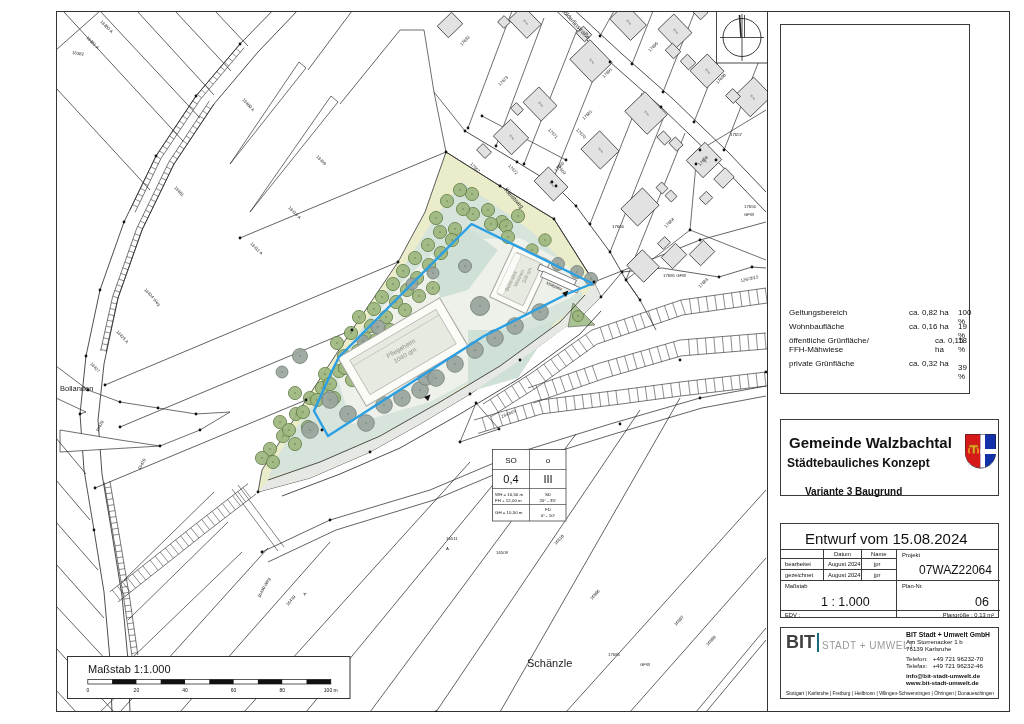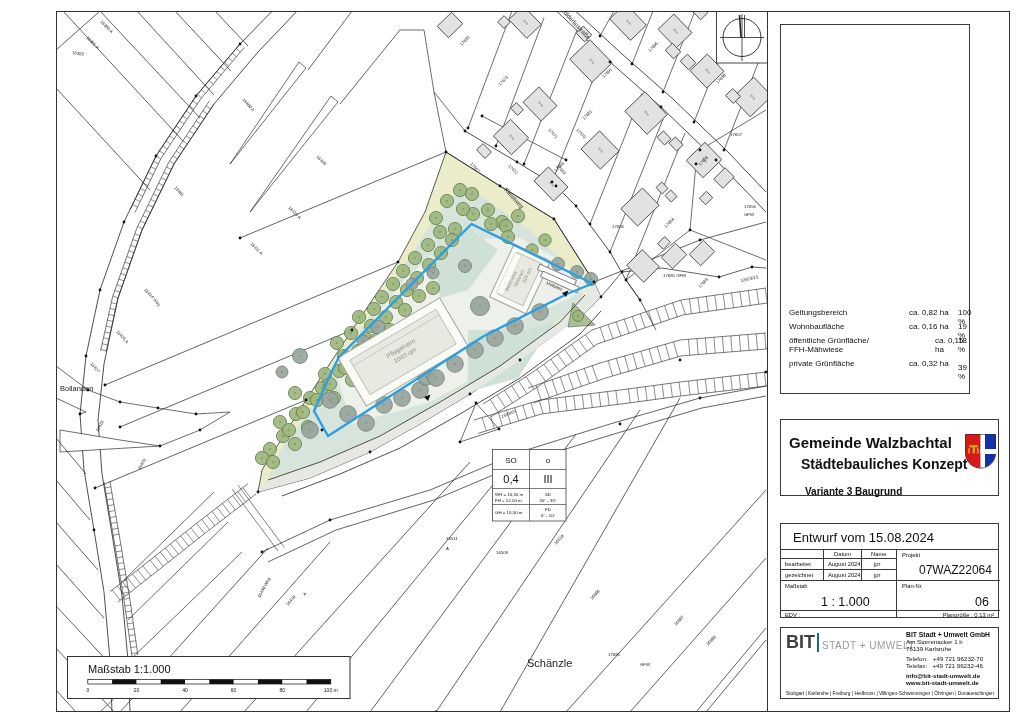--- a/index.html
+++ b/index.html
@@ -824,38 +824,38 @@
     <span class="abs" style="left:8px;top:334px;">private Grünfläche</span>
       <span class="abs" style="left:128px;top:334px;">ca. 0,32 ha</span>
       <span class="abs" style="left:177px;top:338px;">39 %</span>
   </div>
 </div>
 
 <div class="bx" style="left:780px;top:419px;width:219px;height:77px;">
 
   <div class="abs" style="left:8px;top:14px;font-size:15px;font-weight:bold;color:#111;">Gemeinde Walzbachtal</div>
 
-  <div class="abs" style="left:20px;top:36px;font-size:14px;font-weight:bold;color:#111;">Städtebauliches Konzept</div>
+  <div class="abs" style="left:6px;top:36px;font-size:12px;font-weight:bold;color:#111;">Städtebauliches Konzept</div>
 
   <div class="abs" style="left:24px;top:66px;font-size:10px;font-weight:bold;color:#111;">Variante 3 Baugrund</div>
 
   <svg class="abs" style="left:184px;top:14px;" width="31" height="35" viewBox="0 0 31 35">
     <path d="M0.5,0.5 h30 v18 a15 15 0 0 1 -15 15.5 a15 15 0 0 1 -15 -15.5 z" fill="#e8e8e8" stroke="#222" stroke-width="1"></path>
     <path d="M0.5,0.5 h15 v33.3 a15 15 0 0 1 -15 -15.3 z" fill="#d61a1a"></path>
     <path d="M15.5,0.5 h15 v18 a15 15 0 0 1 -15 15.3 z" fill="#1331a8"></path>
     <rect x="15.5" y="0.5" width="4.5" height="33" fill="#fff"></rect>
     <rect x="15.5" y="15" width="15.5" height="5" fill="#fff"></rect>
     <path d="M4,11 h9 v2.5 h-3 v6 h-2.5 v-6 h-3 z" fill="#e8a020" stroke="#8a5a10" stroke-width="0.5"></path>
     <path d="M4.5,14 q-1.5,3 0,5.5 M12.5,14 q1.5,3 0,5.5" fill="none" stroke="#e8a020" stroke-width="1.6"></path>
   </svg>
 </div>
 
 <div class="bx" style="left:780px;top:523px;width:219px;height:95px;font-size:5.8px;color:#111;">
 
-  <div class="abs" style="left:12px;top:6px;font-size:13px;">Entwurf vom 15.08.2024</div>
+  <div class="abs" style="left:24px;top:6px;font-size:15px;">Entwurf vom 15.08.2024</div>
   <div class="abs" style="left:0;top:24.5px;width:217px;height:0;border-top:1px solid #3a3a3a;"></div>
   <div class="abs" style="left:42px;top:24.5px;width:0;height:31px;border-left:1px solid #3a3a3a;"></div>
   <div class="abs" style="left:80px;top:24.5px;width:0;height:31px;border-left:1px solid #3a3a3a;"></div>
   <div class="abs" style="left:115px;top:24.5px;width:0;height:69px;border-left:1px solid #3a3a3a;"></div>
   <div class="abs" style="left:0;top:34px;width:115px;height:0;border-top:1px solid #3a3a3a;"></div>
   <div class="abs" style="left:0;top:44.5px;width:115px;height:0;border-top:1px solid #3a3a3a;"></div>
   <div class="abs" style="left:0;top:55.5px;width:219px;height:0;border-top:1px solid #3a3a3a;"></div>
   <div class="abs" style="left:0;top:86px;width:219px;height:0;border-top:1px solid #3a3a3a;"></div>
 
   <div class="abs" style="left:53px;top:27px;">Datum</div>

